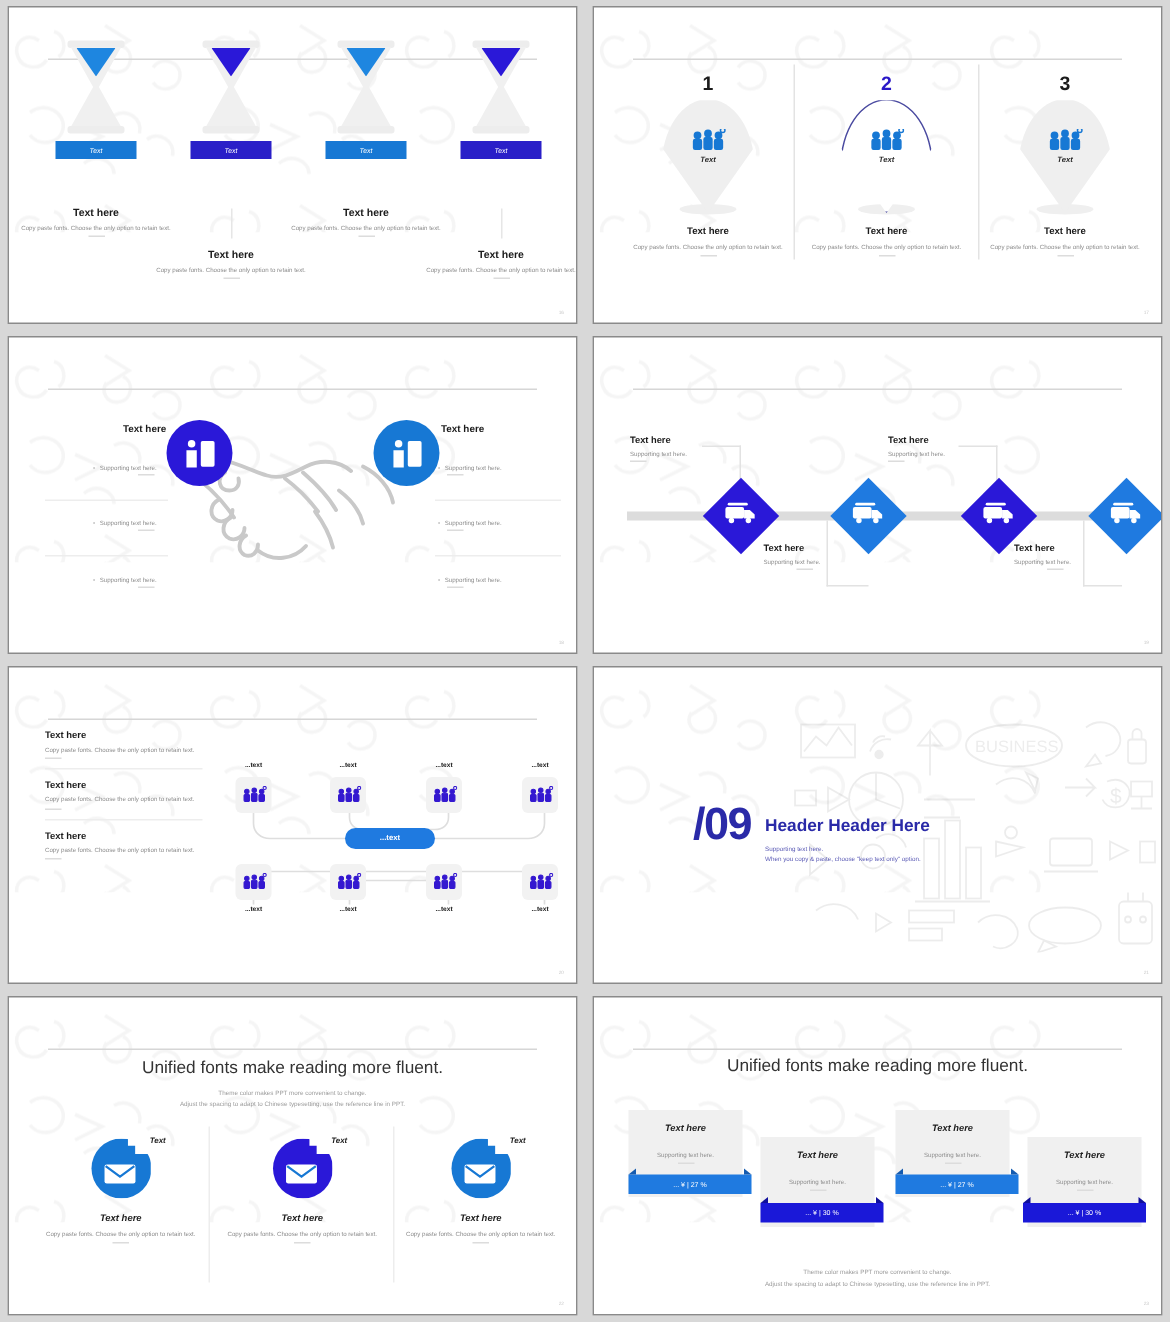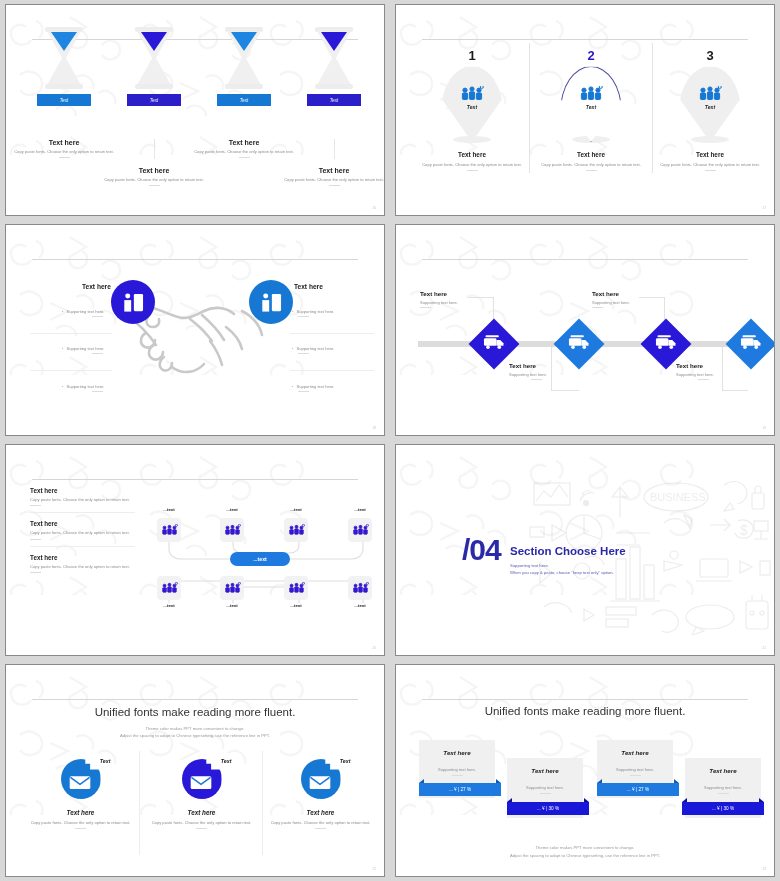--- a/index.html
+++ b/index.html
@@ -557,22 +557,22 @@
           <rect x="82" y="144" width="22" height="8"></rect>
       <path d="M128 140c8-8 22-6 26 4 3 9-8 16-16 12"></path>
       <ellipse cx="186" cy="142" rx="24" ry="12"></ellipse>
           <path d="M172 152l-4 8 12-4z"></path>
       <rect x="222" y="126" width="22" height="28" rx="3"></rect>
           <path d="M228 126v-6M238 126v-6"></path>
           <circle cx="228" cy="138" r="2"></circle>
           <circle cx="238" cy="138" r="2"></circle>
     </svg>
 
-    <div class="num">/04</div>
-    <div class="sh">Section Choose Here</div>
+    <div class="num">/09</div>
+    <div class="sh">Header Header Here</div>
     <div class="st">
       <div>Supporting text here.</div>
       <div>When you copy &amp; paste, choose "keep text only" option.</div>
     </div>
 
     <div class="pg">21</div>
   </div>
   </div>
 
   <div class="slide-cell">

